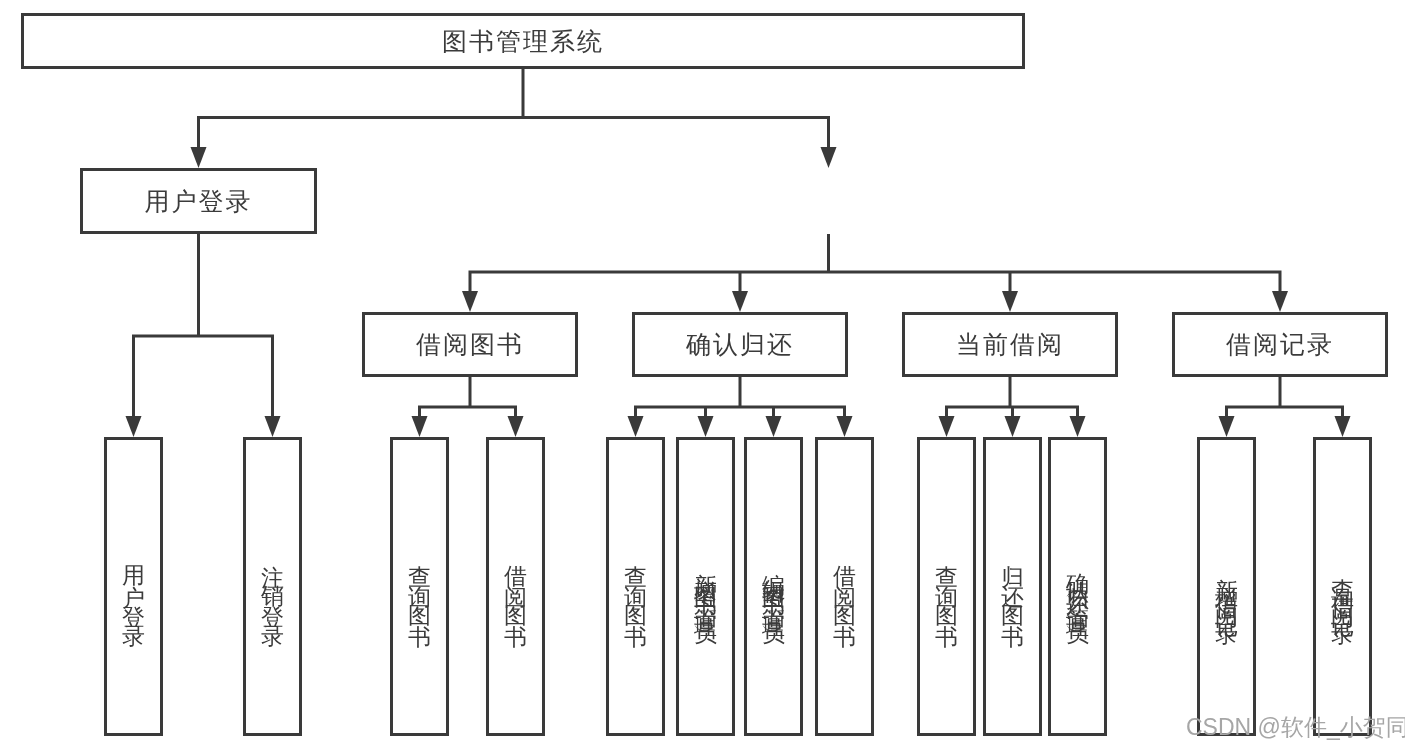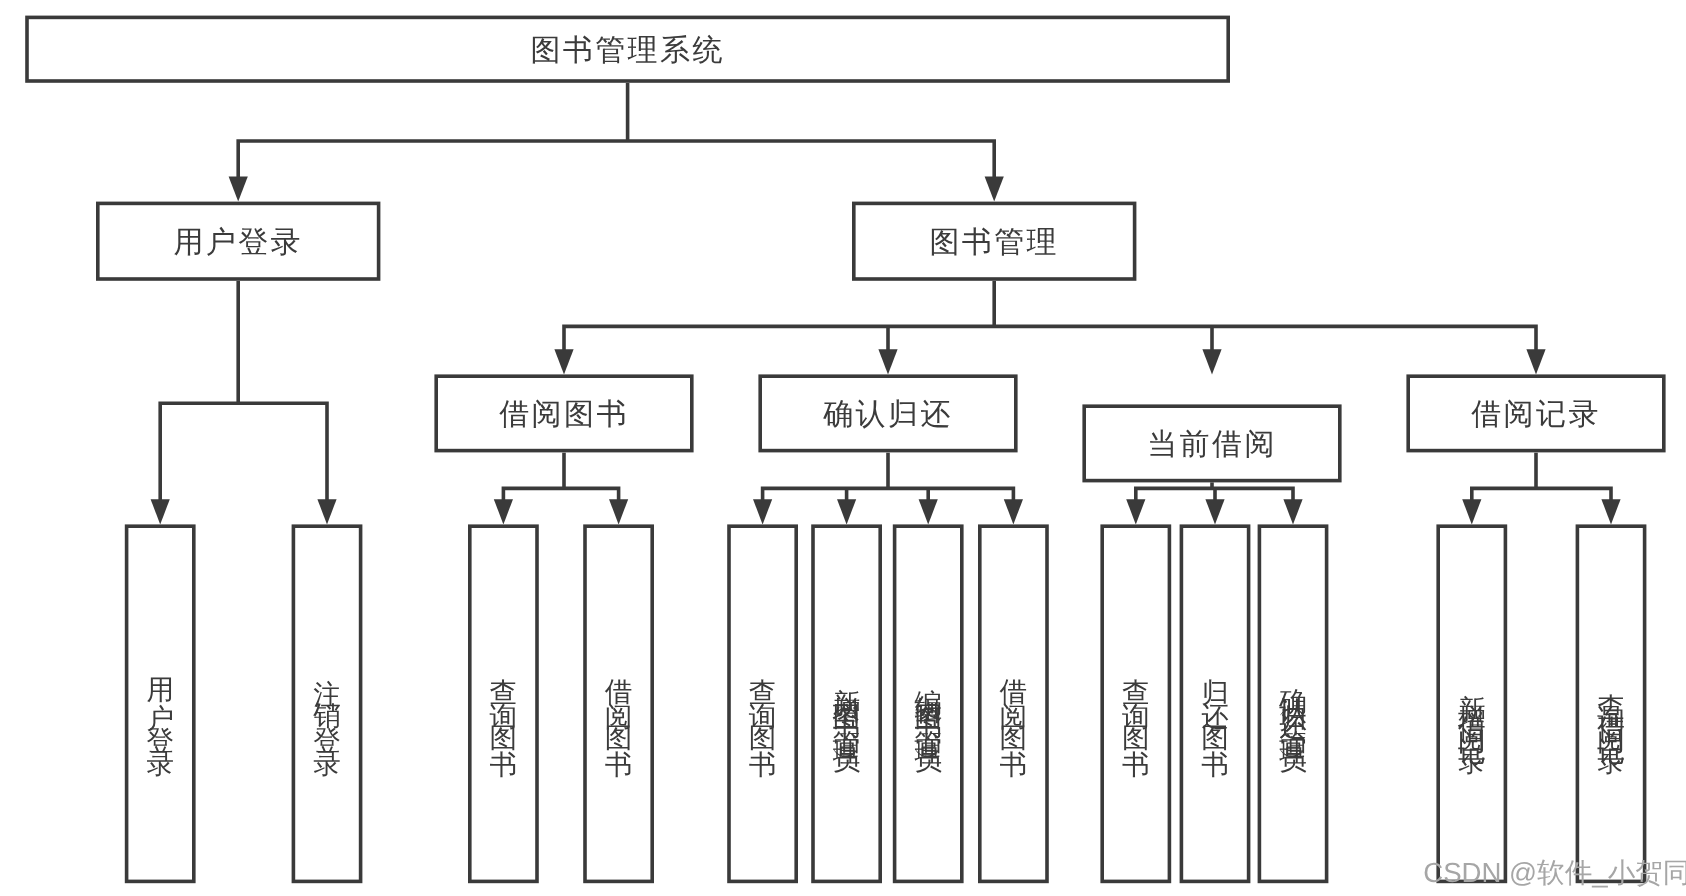--- a/index.html
+++ b/index.html
@@ -117,31 +117,28 @@
     </g>
   </svg>
 
   <div class="hbox" style="left:21px; top:13px; width:1004px; height:56px;">
     <span>图书管理系统</span>
   </div>
 
   <div class="hbox" style="left:80px; top:168px; width:237px; height:66px;">
     <span>用户登录</span>
   </div>
-  <div class="hbox" style="left:710px; top:168px; width:237px; height:66px;">
-    <span>图书管理</span>
-  </div>
 
   <div class="hbox" style="left:362px; top:312px; width:216px; height:65px;">
     <span>借阅图书</span>
   </div>
   <div class="hbox" style="left:632px; top:312px; width:216px; height:65px;">
     <span>确认归还</span>
   </div>
-  <div class="hbox" style="left:902px; top:312px; width:216px; height:65px;margin-top:25px;">
+  <div class="hbox" style="left:902px; top:312px; width:216px; height:65px;">
     <span>当前借阅</span>
   </div>
   <div class="hbox" style="left:1172px; top:312px; width:216px; height:65px;">
     <span>借阅记录</span>
   </div>
 
   <div class="leaf ls-wide" style="left:104px;">用户登录</div>
   <div class="leaf ls-wide" style="left:243px;">注销登录</div>
 
   <div class="leaf ls-wide" style="left:390px;">查询图书</div>

